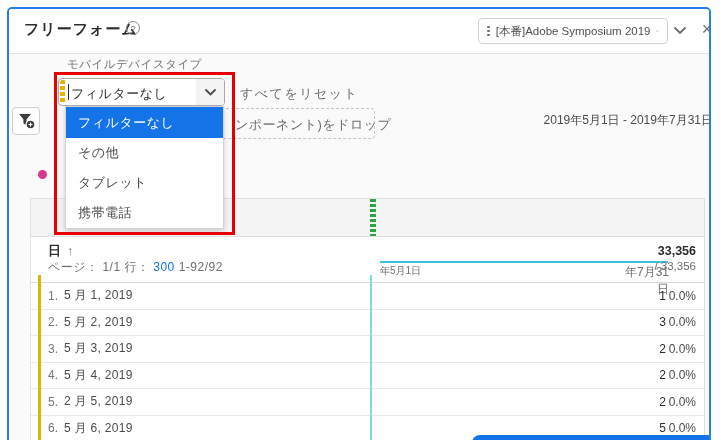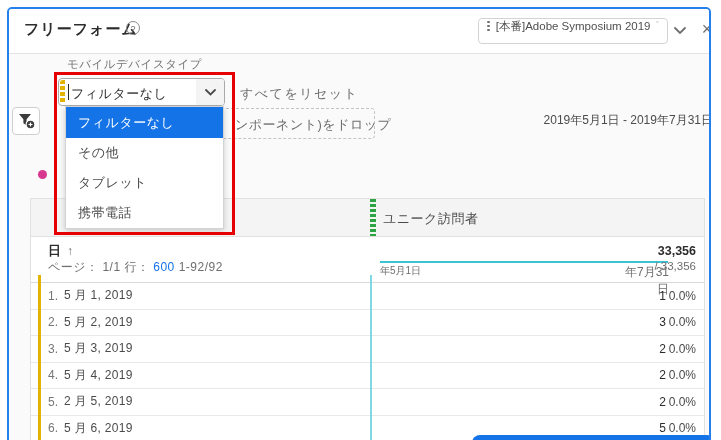--- a/index.html
+++ b/index.html
@@ -8,21 +8,21 @@
   #stage{position:relative;width:721px;height:440px;}
 
   
   .panel{left:7px;top:7px;width:704px;height:450px;border:2px solid #2680eb;border-radius:5px;
     background:#fafafa;box-sizing:border-box;overflow:hidden;}
   .panel-header{left:0;top:0;width:100%;height:44px;background:#fff;border-bottom:1px solid #e4e4e4;}
   .panel-title{left:15px;top:11px;font-size:15px;font-weight:bold;color:#2c2c2c;letter-spacing:1px;}
   .help-icon{left:117px;top:12px;width:14px;height:14px;border:1px solid #8a8a8a;border-radius:50%;
     color:#6e6e6e;font-size:9px;line-height:14px;text-align:center;box-sizing:border-box;}
   .dataset-btn{left:469px;top:9px;width:190px;height:26px;border:1px solid #d3d3d3;border-radius:4px;
-    background:#fff;display:flex;padding:0 8px;box-sizing:border-box;gap:6px;}
+    background:#fff;display:flex;align-items:center;padding:0 8px;box-sizing:border-box;gap:6px;}
   .dataset-label{font-size:11.5px;color:#505050;white-space:nowrap;}
   .stack-icon{display:inline-block;width:11px;}
   .stack-icon div{height:2px;background:#6e6e6e;border-radius:1px;margin:2px 0;}
   .collapse-btn{left:664px;top:10px;width:20px;height:22px;}
   .close-btn{left:689px;top:8px;width:18px;height:24px;font-size:18px;color:#6e6e6e;text-align:center;line-height:24px;}
 
   
   .dim-label{left:65px;top:55px;font-size:11.5px;color:#757575;border-bottom:1px dotted #9a9a9a;
     padding-bottom:17px;letter-spacing:0.5px;}
   .filter-btn{left:10px;top:105px;width:28px;height:28px;background:#fff;border:1px solid #cfcfcf;
@@ -141,29 +141,28 @@
       <div class="opt">その他</div>
       <div class="opt">タブレット</div>
       <div class="opt">携帯電話</div>
     </div>
 
     <div class="abs red-rect" style="left:45px;top:63px;"></div>
 
     <div class="abs card" style="left:21px;top:189px;">
       <div class="abs thead">
         <div class="abs green-bar"></div>
-        <div class="abs metric-label">ユニーク訪問者</div>
       </div>
       <div class="abs subhead">
         <div class="abs dim-hdr">
           <span>日</span><span class="sort-arrow">↑</span>
         </div>
         <div class="abs paging">
           <span>ページ： 1/1 行：</span>
-          <span class="blue">600</span>
+          <span class="blue">300</span>
           <span>1-92/92</span>
         </div>
         <div class="abs spark-line"></div>
         <div class="abs axis-start">年5月1日</div>
         <div class="abs axis-end">年7月31日</div>
         <div class="abs total-val">33,356</div>
         <div class="abs total-frac">/ 33,356</div>
       </div>
       <div class="abs rows">
         <div class="trow">

